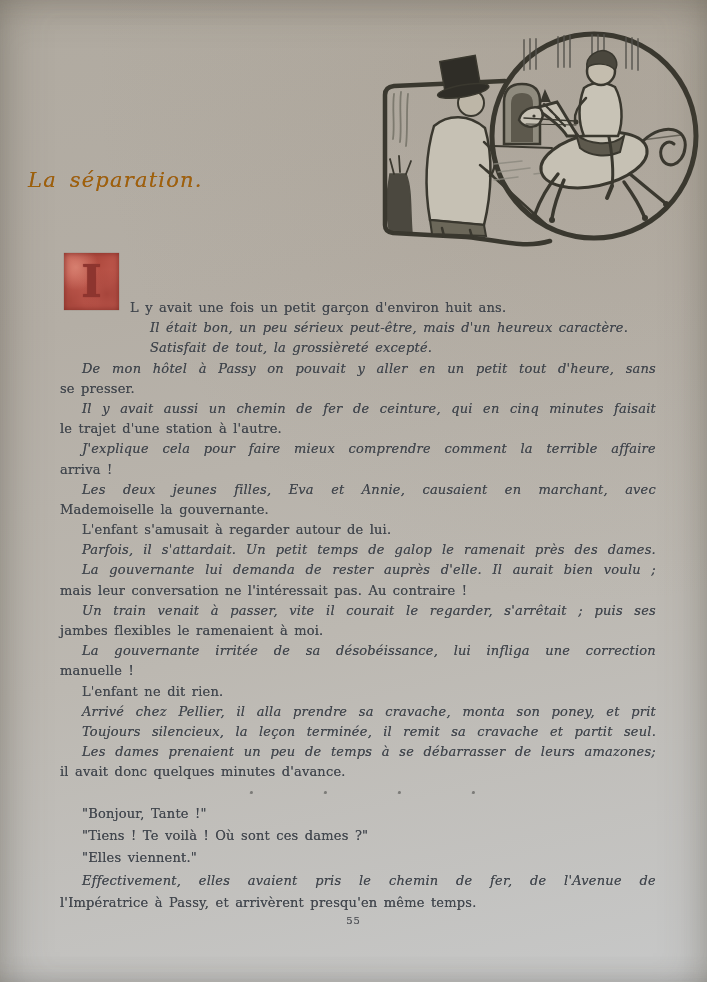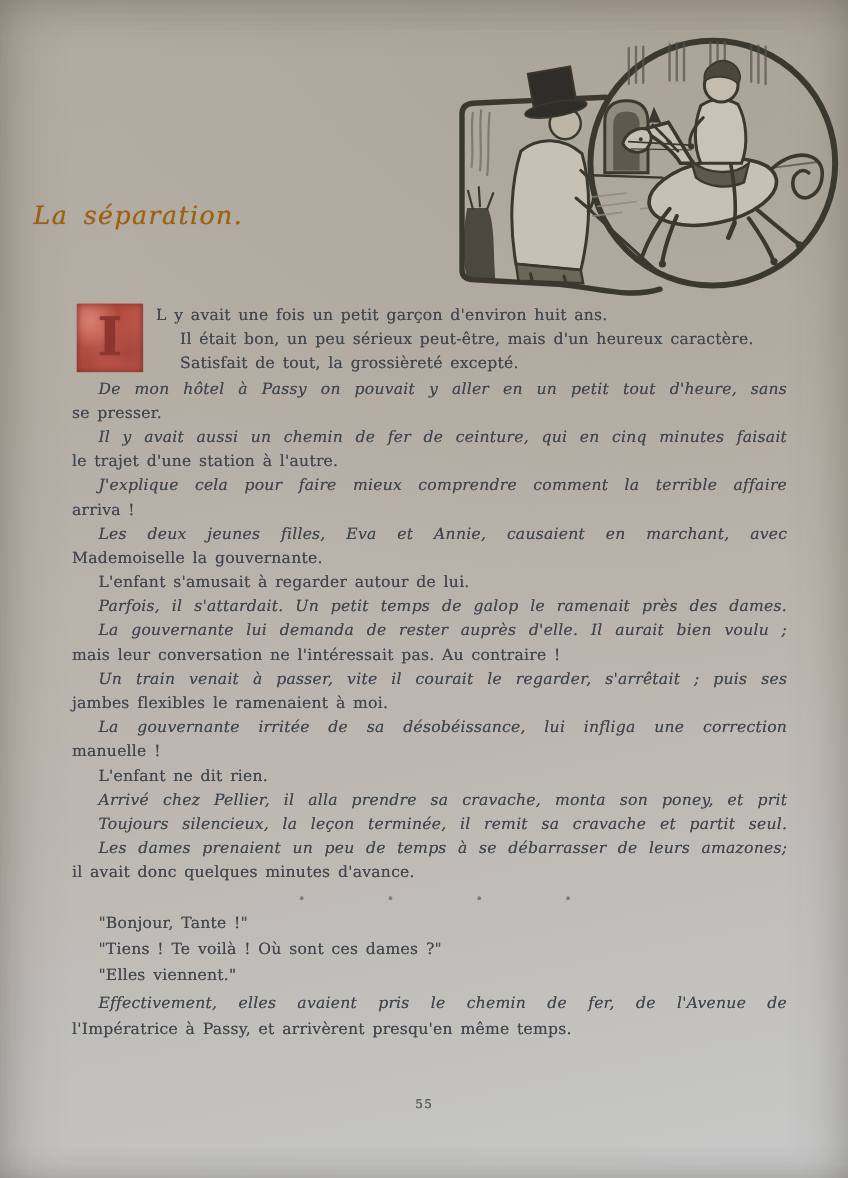--- a/index.html
+++ b/index.html
@@ -37,22 +37,22 @@
     font-size:44px;font-weight:bold;color:#8d352f;
     text-shadow:0 0 1px rgba(120,30,25,.8);
   }
   .body-text{
     position:absolute;left:60px;top:254px;width:596px;
     color:#41464d;font-size:13px;letter-spacing:.2px;word-spacing:2px;
     text-shadow:0 0 .5px rgba(63,68,76,.75);
   }
   .line{height:20.2px;line-height:20.2px;white-space:nowrap;}
   .line.dlg{height:22.4px;line-height:22.4px;}
-  .line.dc1{padding-left:70px;}
-  .line.dc{padding-left:90px;}
+  .line.dc1{padding-left:70px;margin-top:44px;}
+  .line.dc{padding-left:90px;font-style:italic;}
   .line.ind{padding-left:22px;}
   .line.j{display:flex;justify-content:space-between;white-space:normal;font-style:italic;}
   .line.j span{white-space:nowrap;}
   .sep-row{
     height:20px;margin-left:190px;width:225px;
     display:flex;justify-content:space-between;align-items:center;
   }
   .sep-dot{
     width:3px;height:3px;border-radius:50% 50% 50% 0;
     background:#5f5f5c;opacity:.7;transform:rotate(15deg);

